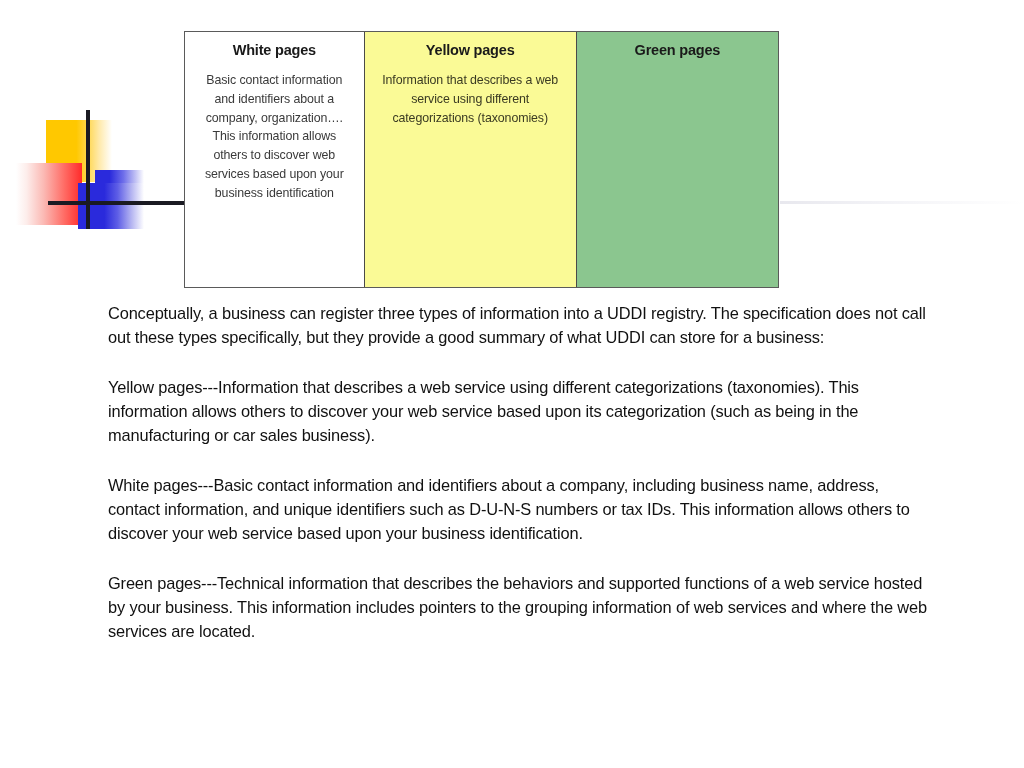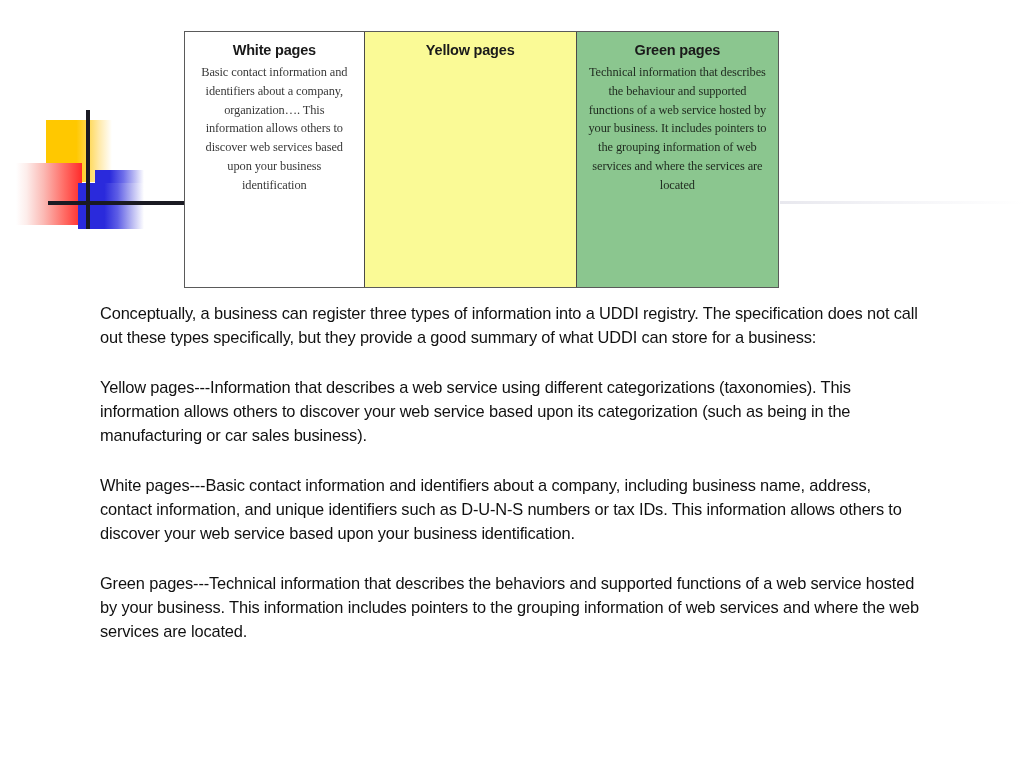--- a/index.html
+++ b/index.html
@@ -109,37 +109,36 @@
   }
   .col-green {
     width: 220px;
     background: #8BC68F;
   }
   .col-head {
     font-size: 14.5px;
     font-weight: bold;
     color: #1a1a1a;
     line-height: 1.1;
-    margin-bottom: 4px;
+    margin-bottom: 12px;
     letter-spacing: -0.2px;
   }
   .col-body {
     font-size: 12.4px;
     color: #3a3a3a;
     line-height: 1.52;
     letter-spacing: -0.1px;
-    font-family: Liberation Serif, serif;
   }
   .col-green .col-body { color: #1f2a1f; }
   .col-yellow .col-body { color: #3a3a22; }
 
   
   #body-text {
     position: absolute;
-    left: 100px;
+    left: 108px;
     top: 302px;
     width: 822px;
   }
   #body-text p {
     margin: 0 0 26px 0;
     font-size: 16.4px;
     line-height: 1.46;
     color: #111111;
     letter-spacing: -0.15px;
   }
@@ -158,24 +157,24 @@
 <div class="line-h"></div>
 <div class="line-h-fade"></div>
 
 <div id="pages-table">
   <div class="col col-white">
     <div class="col-head">White pages</div>
     <div class="col-body">Basic contact information and identifiers about a company, organization…. This information allows others to discover web services based upon your business identification</div>
   </div>
   <div class="col col-yellow">
     <div class="col-head">Yellow pages</div>
+    <div class="col-body">Information that describes a web service using different categorizations (taxonomies)</div>
   </div>
   <div class="col col-green">
     <div class="col-head">Green pages</div>
-    <div class="col-body">Technical information that describes the behaviour and supported functions of a web service hosted by your business. It includes pointers to the grouping information of web services and where the services are located</div>
   </div>
 </div>
 
 <div id="body-text">
   <p>Conceptually, a business can register three types of information into a UDDI registry. The specification does not call out these types specifically, but they provide a good summary of what UDDI can store for a business:</p>
   <p>Yellow pages---Information that describes a web service using different categorizations (taxonomies). This information allows others to discover your web service based upon its categorization (such as being in the manufacturing or car sales business).</p>
   <p>White pages---Basic contact information and identifiers about a company, including business name, address, contact information, and unique identifiers such as D-U-N-S numbers or tax IDs. This information allows others to discover your web service based upon your business identification.</p>
   <p>Green pages---Technical information that describes the behaviors and supported functions of a web service hosted by your business. This information includes pointers to the grouping information of web services and where the web services are located.</p>
 </div>
 

